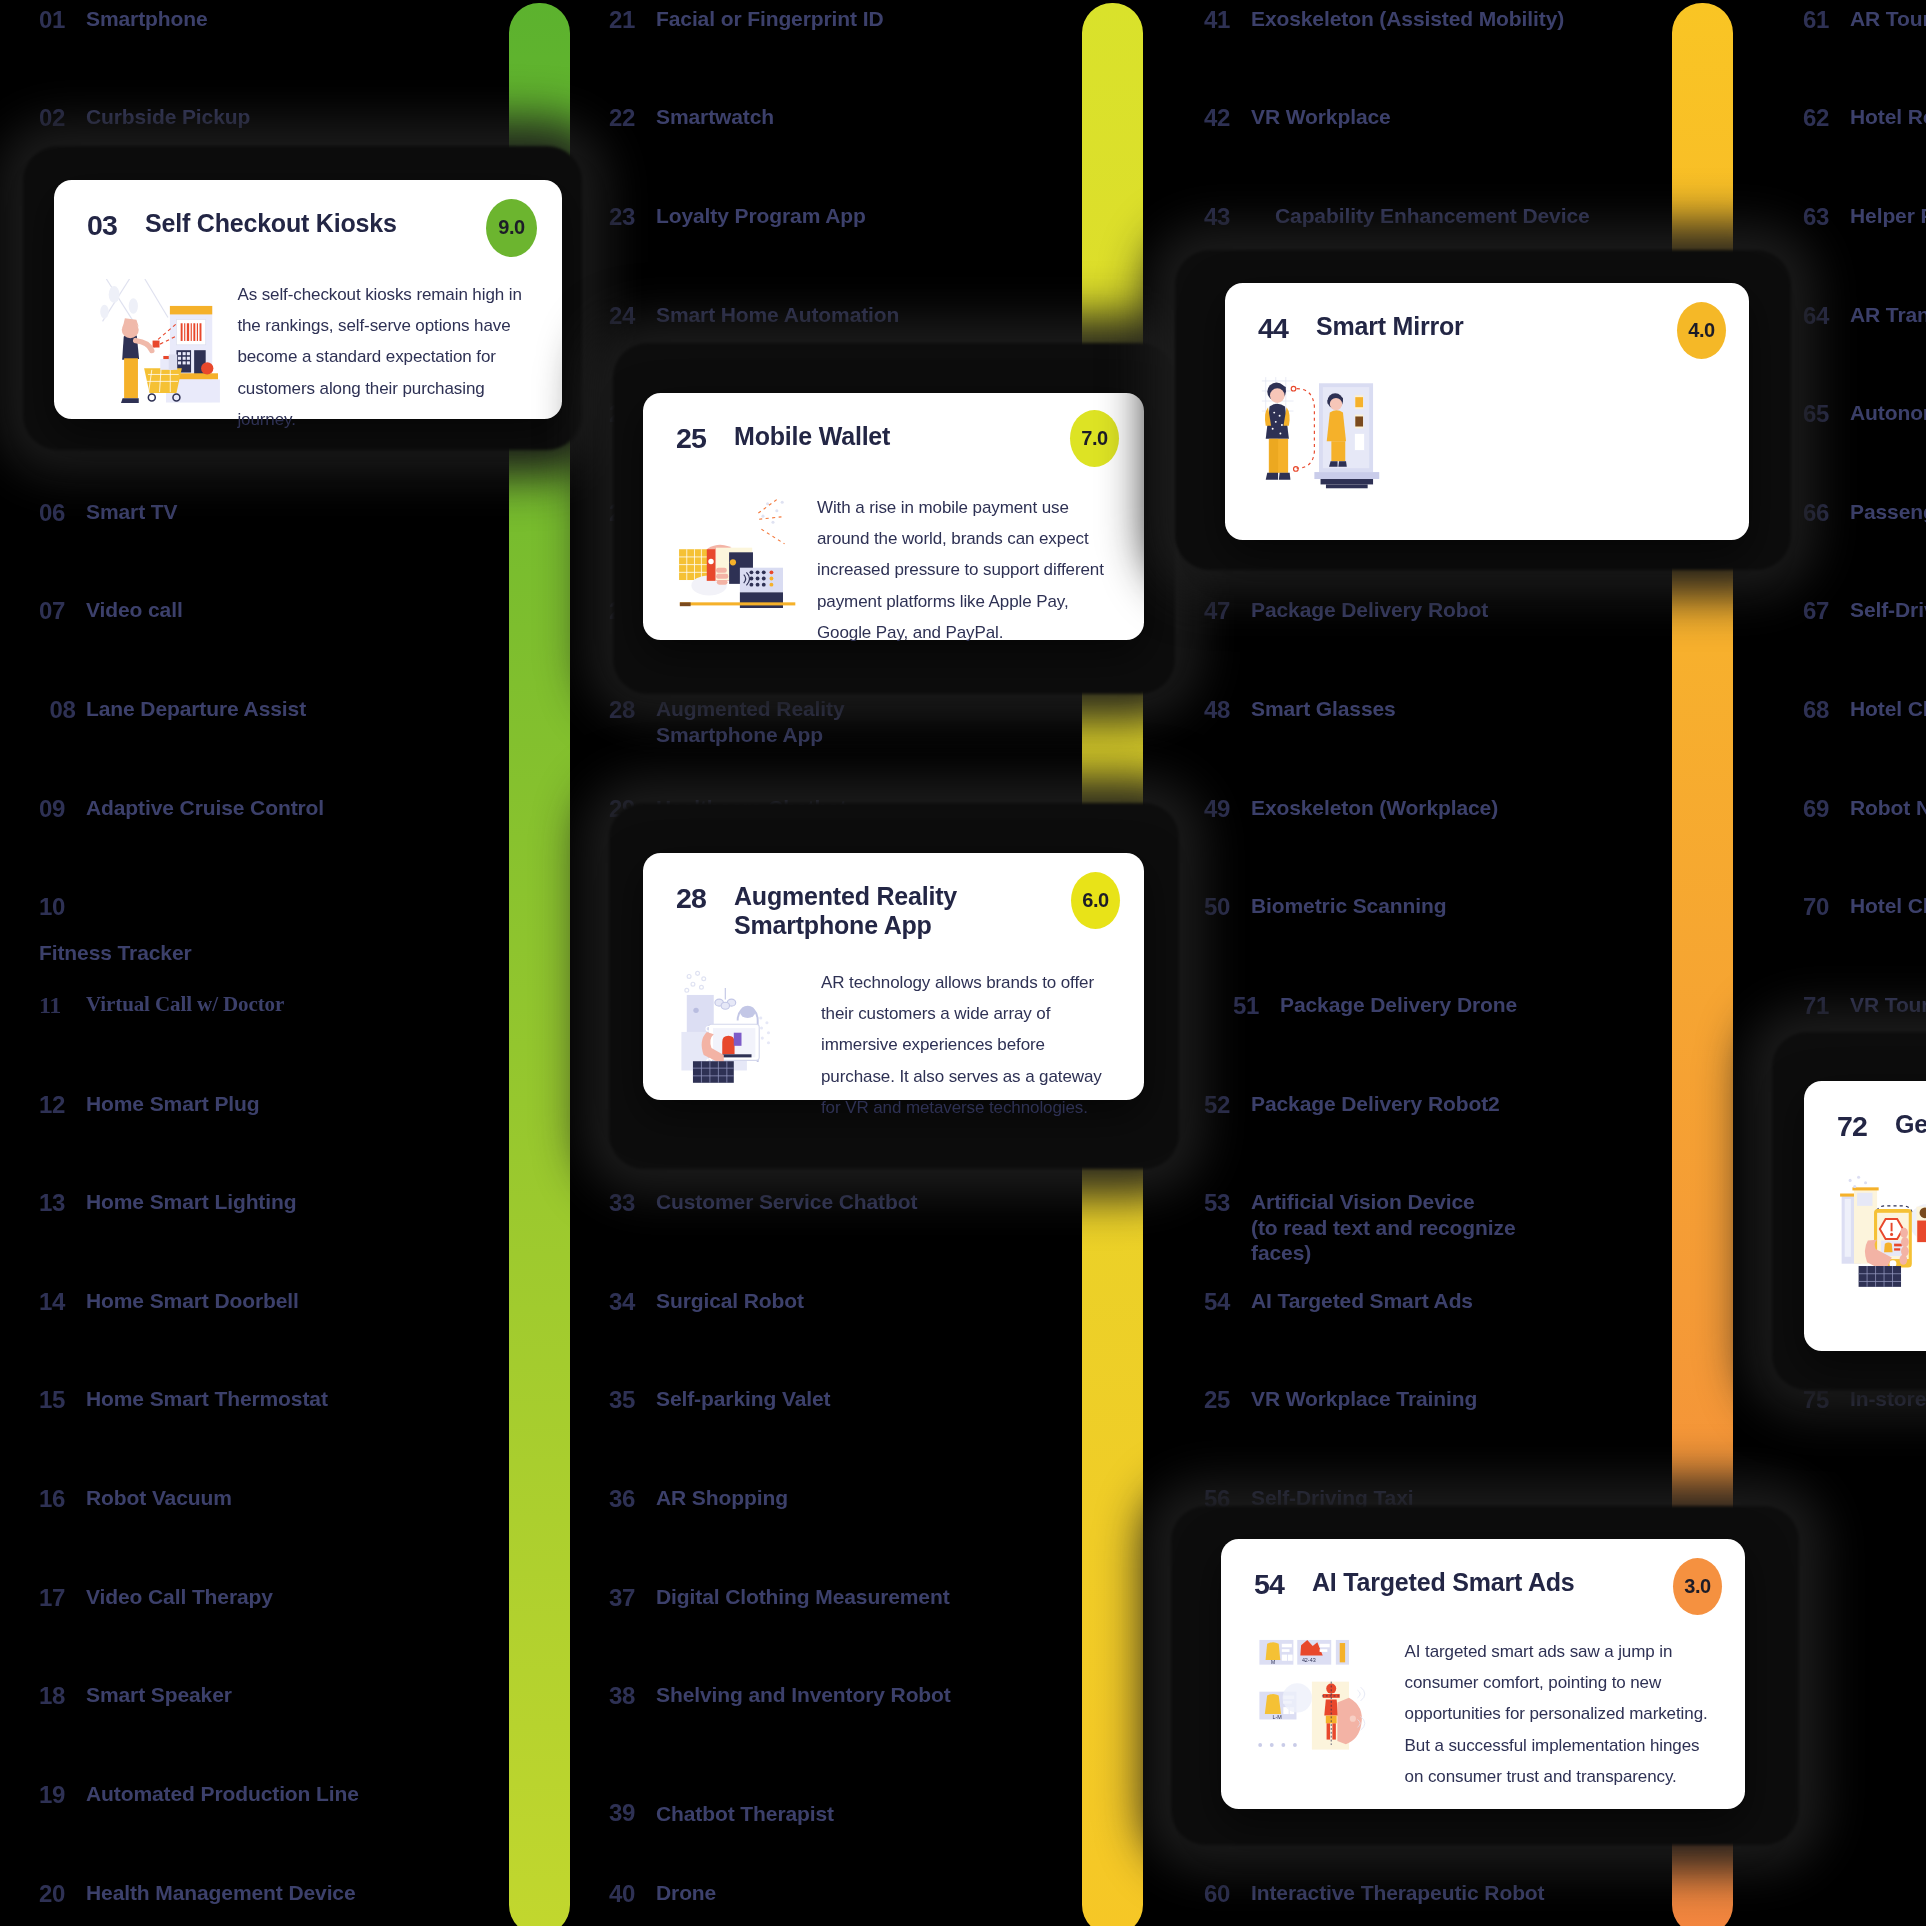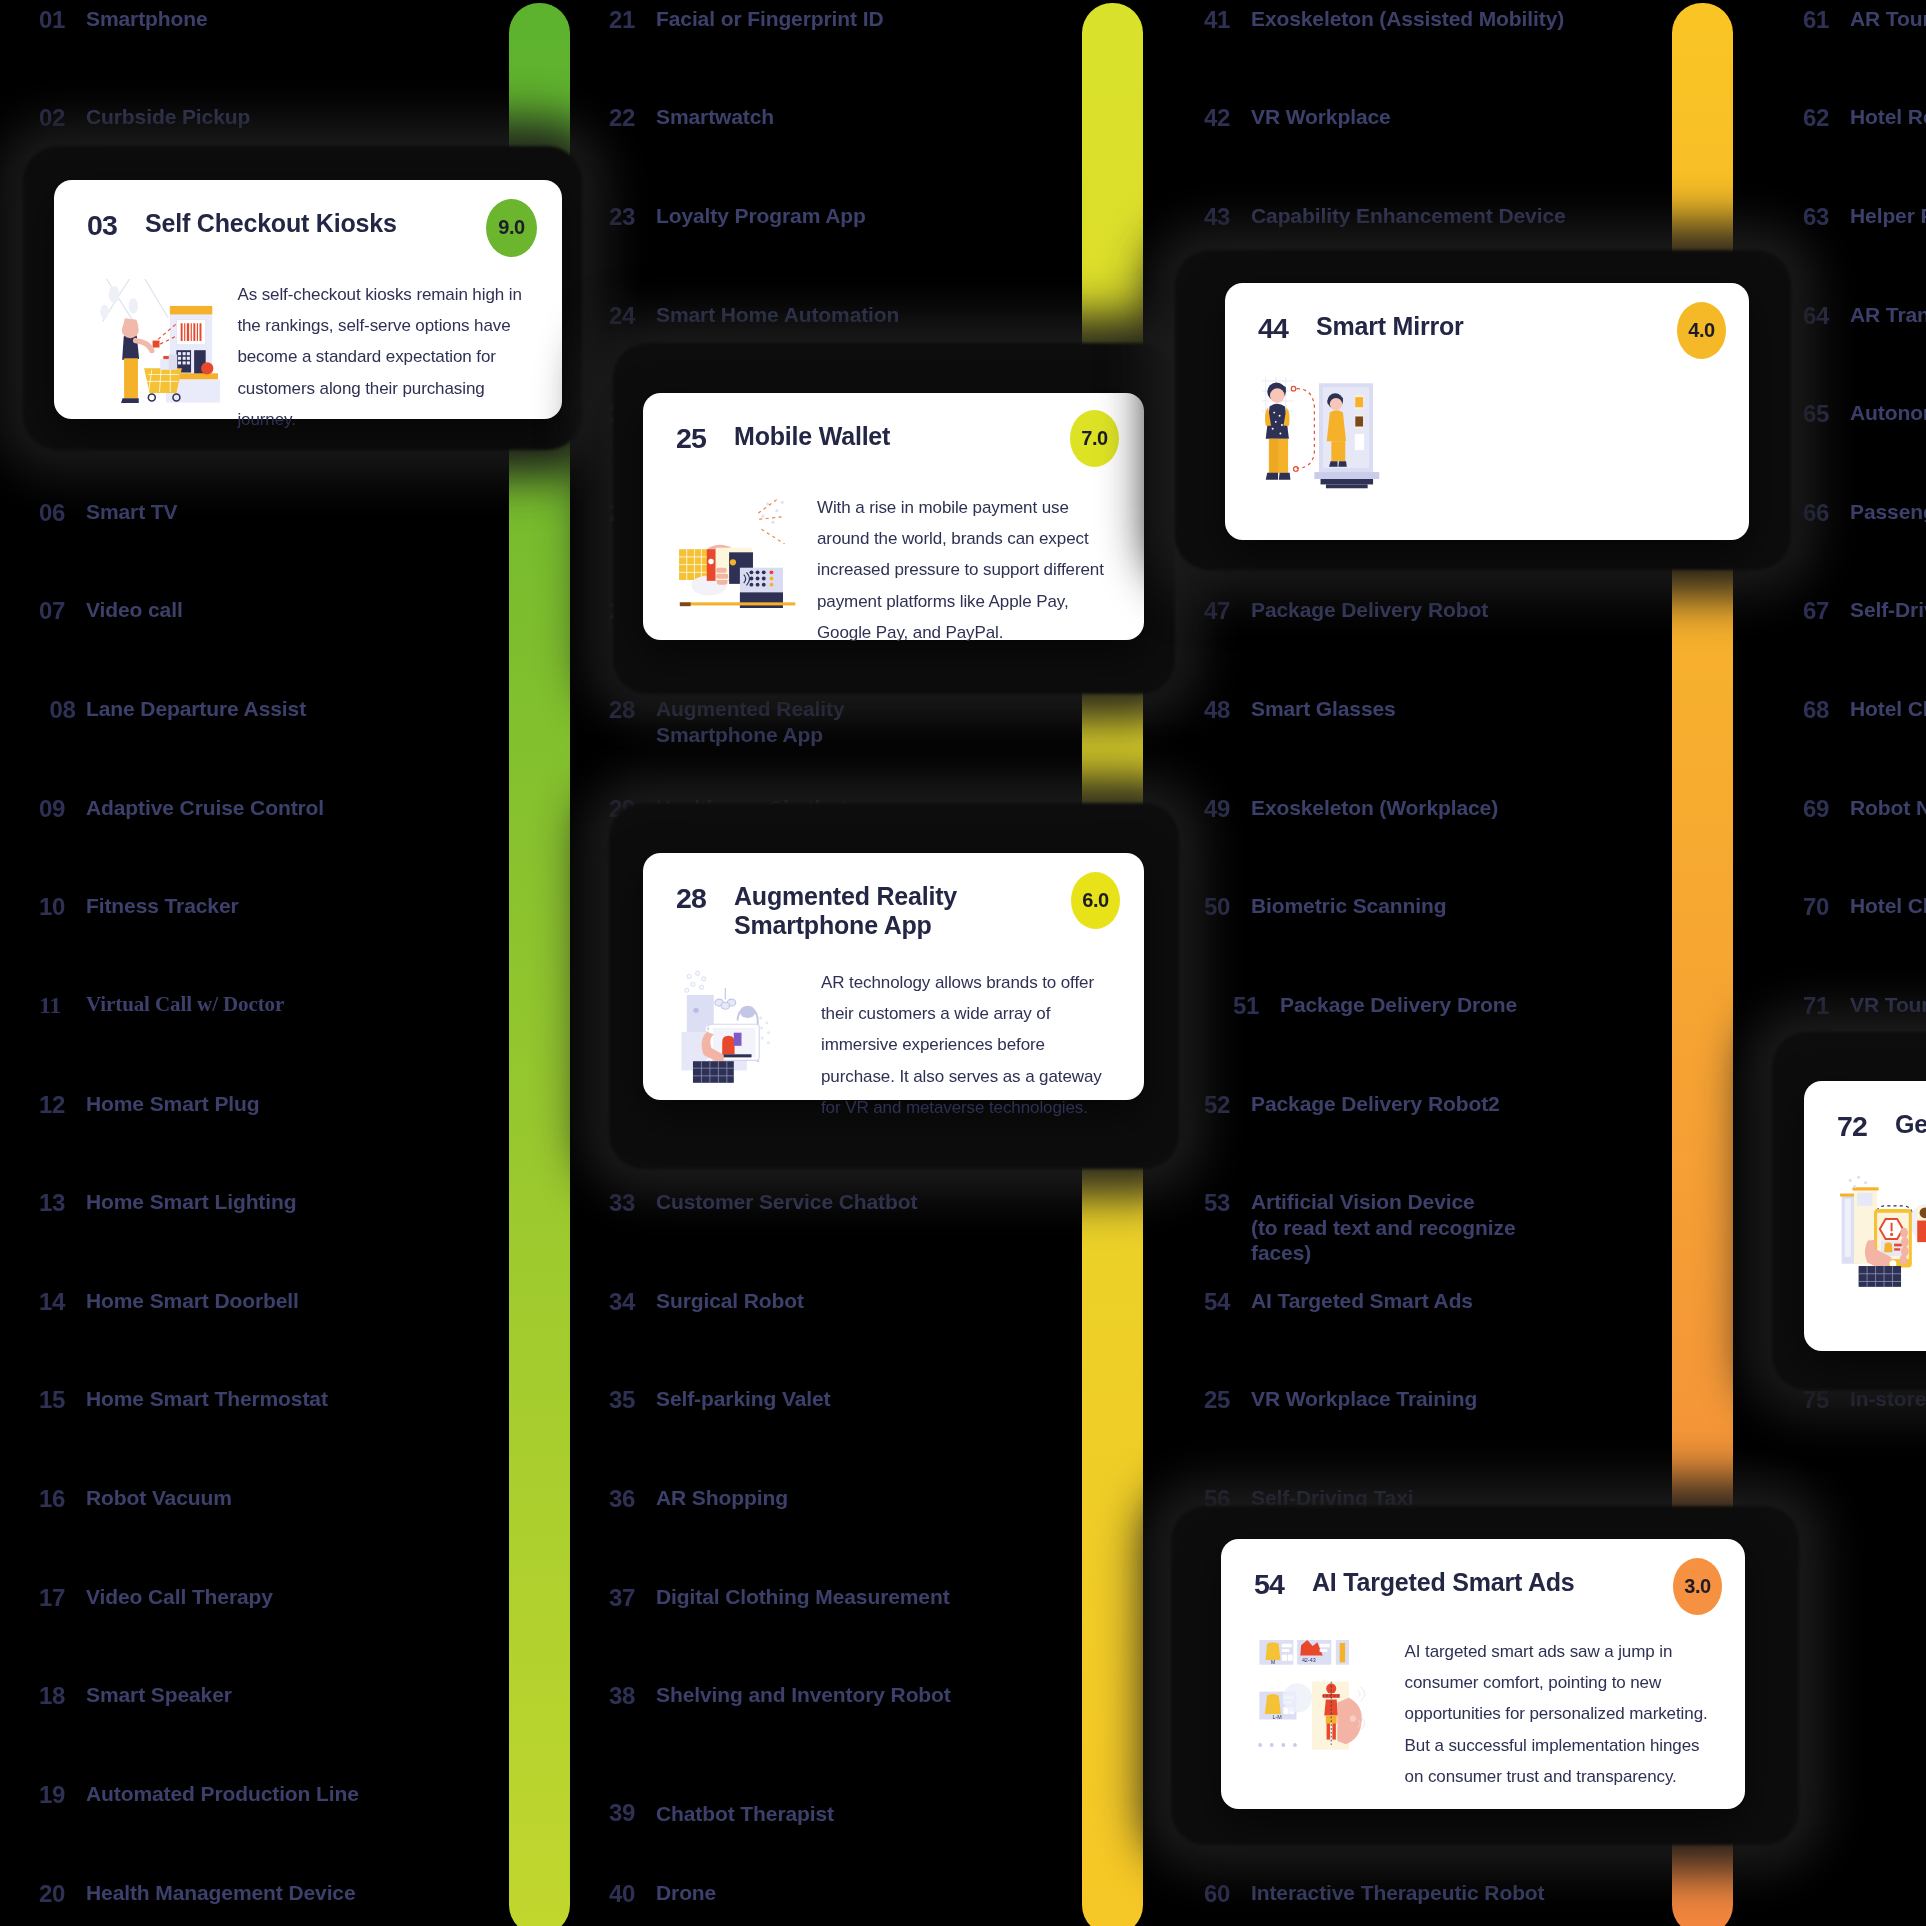--- a/index.html
+++ b/index.html
@@ -140,21 +140,21 @@
       <div class="row" style="left: 39px; top: 696px; text-align: center;">
         <div class="rank">08</div>
         <div class="label">Lane Departure Assist</div>
       </div>
       <div class="score" style="left: 509px; top: 701px;">8.5</div>
       <div class="row" style="left: 39px; top: 795px;">
         <div class="rank">09</div>
         <div class="label">Adaptive Cruise Control</div>
       </div>
       <div class="score" style="left: 509px; top: 800px;">8.5</div>
-      <div class="row" style="left: 39px; top: 893px;">
+      <div class="row" style="left: 39px; top: 893px; flex-direction: column;">
         <div class="rank">10</div>
         <div class="label">Fitness Tracker</div>
       </div>
       <div class="score" style="left: 509px; top: 899px;">8.5</div>
       <div class="row" style="left: 39px; top: 992px; font-family: Liberation Serif, serif;">
         <div class="rank">11</div>
         <div class="label">Virtual Call w/ Doctor</div>
       </div>
       <div class="score" style="left: 509px; top: 997px;">8.0</div>
       <div class="row" style="left: 39px; top: 1091px;">
@@ -308,21 +308,21 @@
       <div class="row" style="left: 1204px; top: 5.8px;">
         <div class="rank">41</div>
         <div class="label">Exoskeleton (Assisted Mobility)</div>
       </div>
       <div class="score" style="left: 1672px; top: 11.2px;">4.5</div>
       <div class="row" style="left: 1204px; top: 104px;">
         <div class="rank">42</div>
         <div class="label">VR Workplace</div>
       </div>
       <div class="score" style="left: 1672px; top: 110px;">4.0</div>
-      <div class="row" style="left: 1204px; top: 203px;">
+      <div class="row" style="left: 1204px; top: 203px; gap: 24px;">
         <div class="rank">43</div>
         <div class="label">Capability Enhancement Device</div>
       </div>
       <div class="score" style="left: 1672px; top: 208px;">4.0</div>
       <div class="row" style="left: 1204px; top: 302px;">
         <div class="rank">44</div>
         <div class="label">Smart Mirror</div>
       </div>
       <div class="score" style="left: 1672px; top: 307px;">4.0</div>
       <div class="row" style="left: 1204px; top: 400px;">

